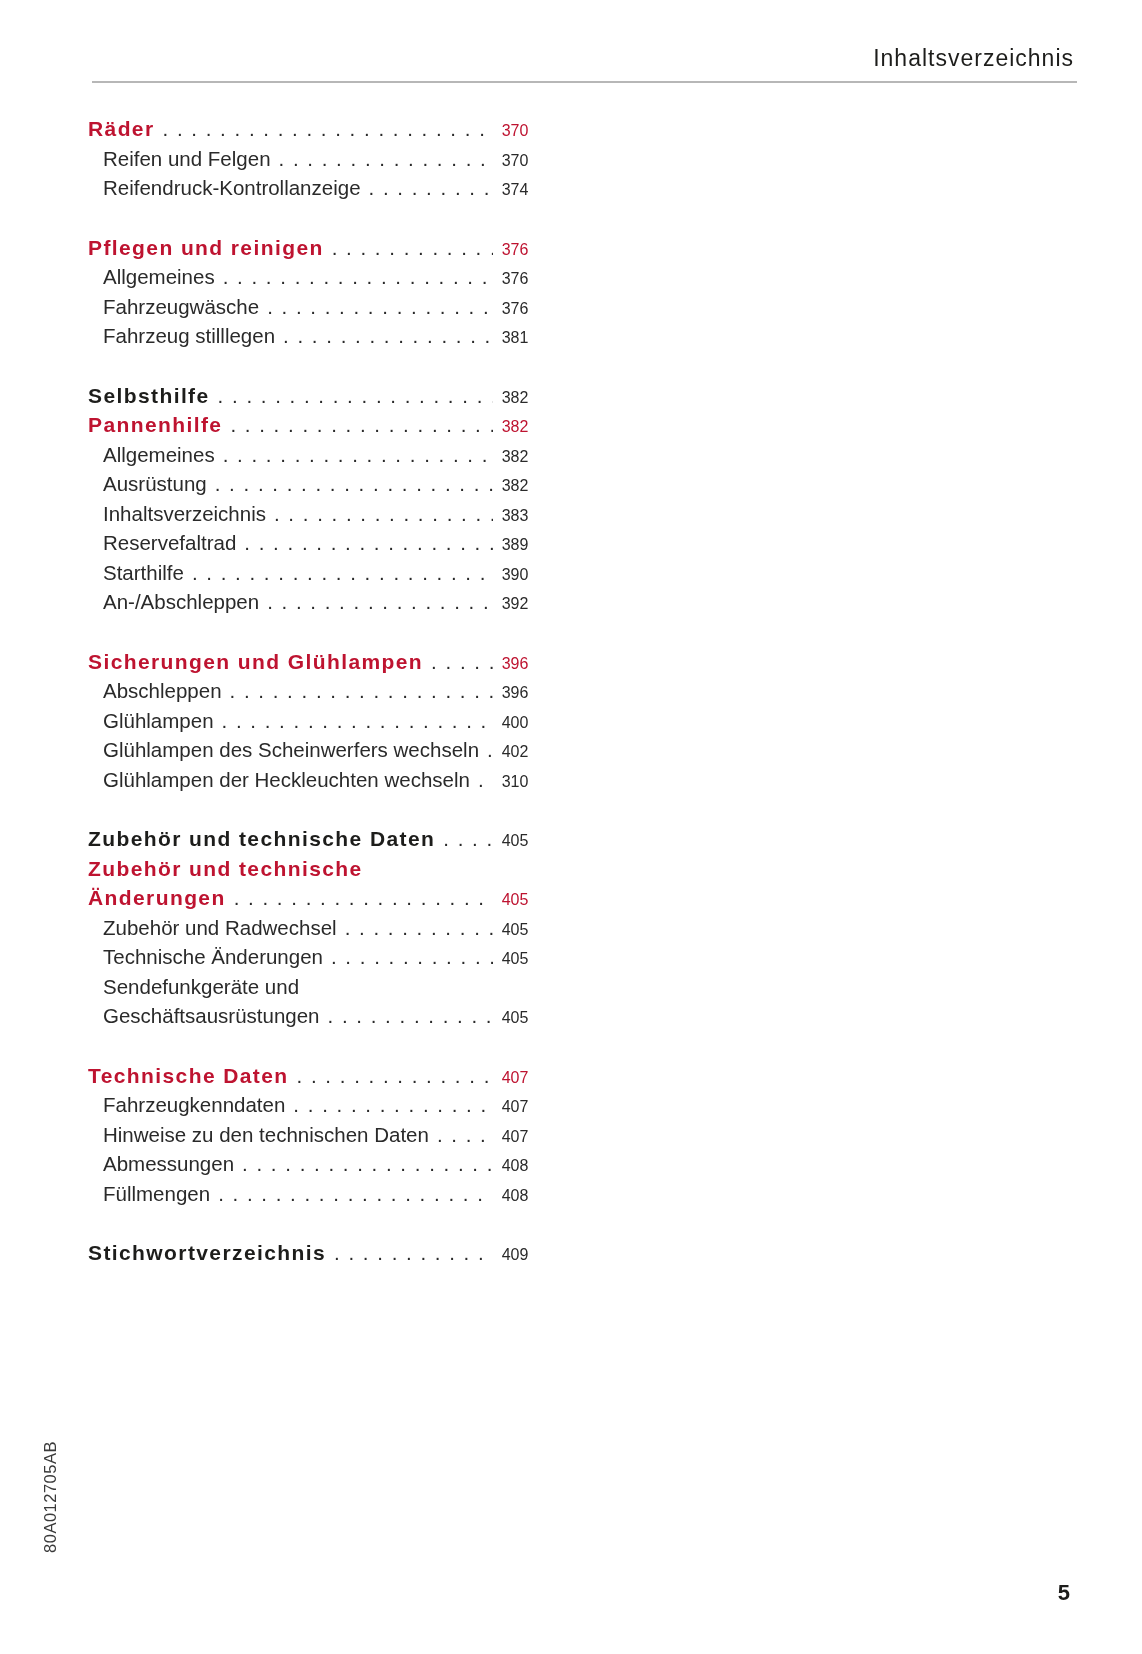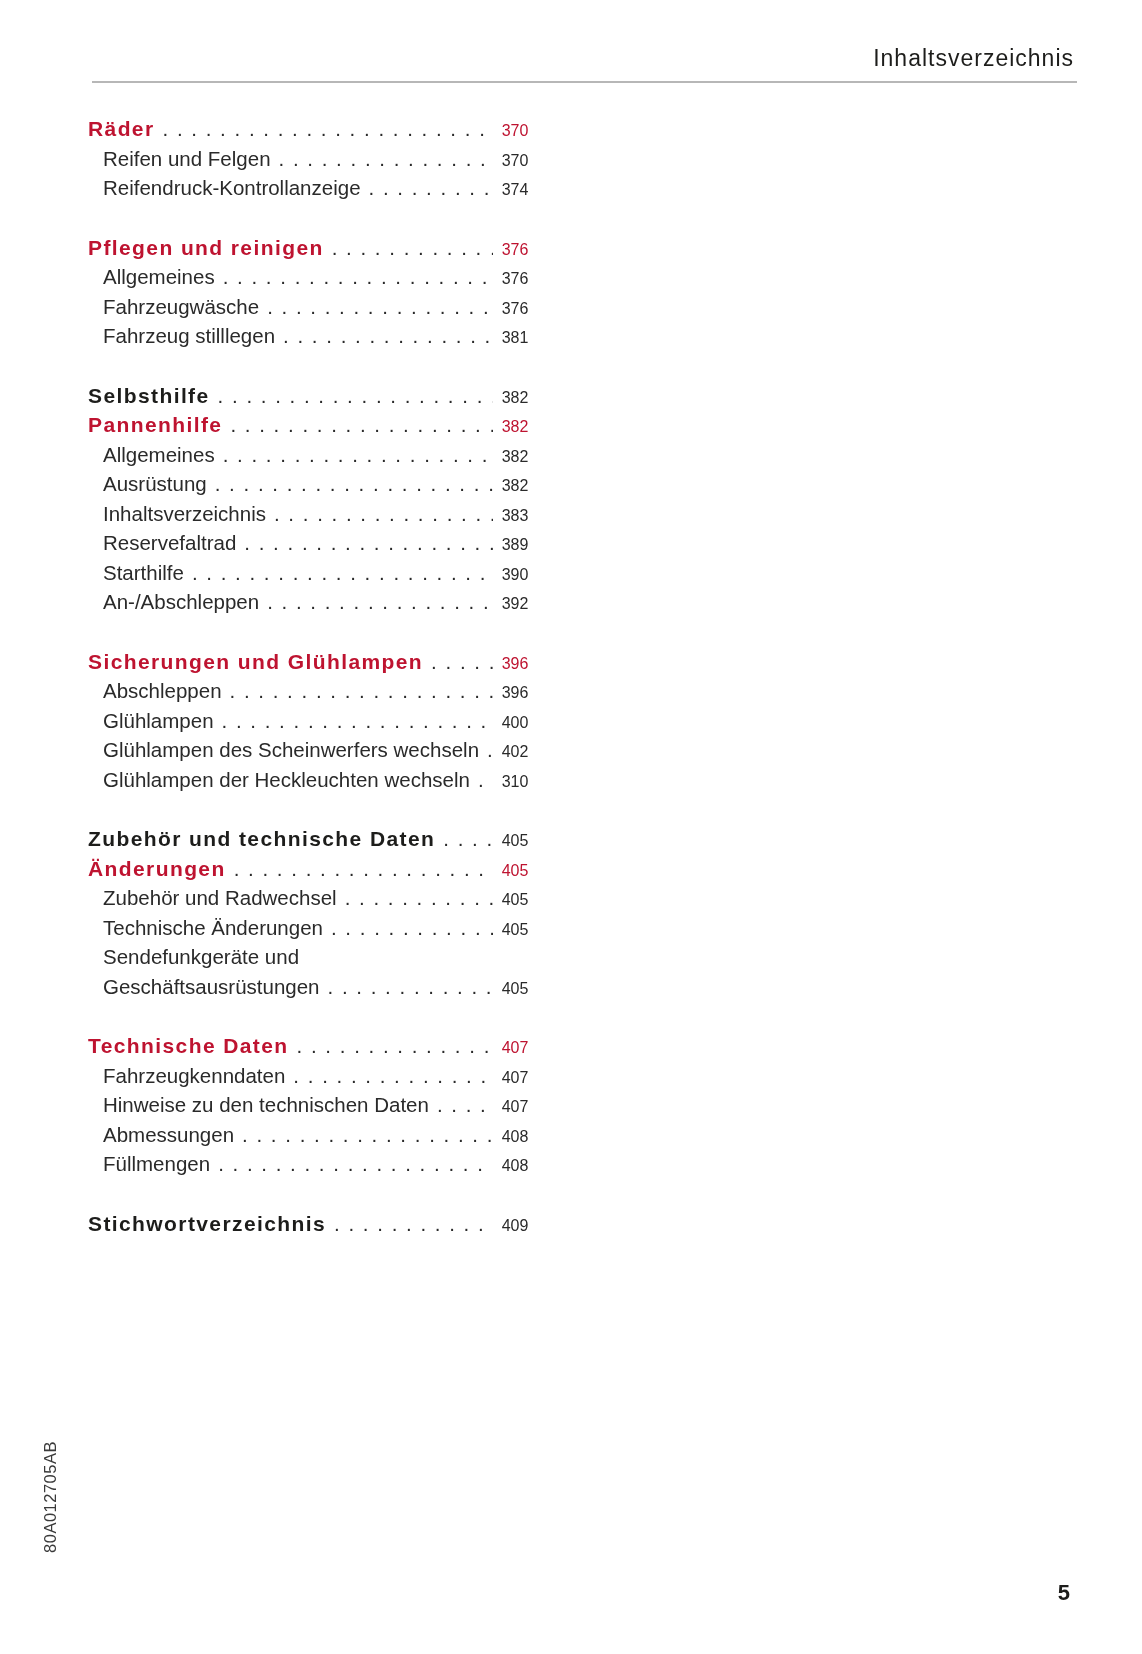--- a/index.html
+++ b/index.html
@@ -217,20 +217,23 @@
         <span class="page">310</span>
       </div>
     </div>
     <div class="toc-group">
       <div class="toc-row style-chapter-black">
         <span class="label">Zubehör und technische Daten</span>
         <span class="dots"></span>
         <span class="page">405</span>
       </div>
       <div class="toc-row style-chapter-red">
+        <span class="label">Zubehör und technische</span>
+      </div>
+      <div class="toc-row style-chapter-red">
         <span class="label">Änderungen</span>
         <span class="dots"></span>
         <span class="page">405</span>
       </div>
       <div class="toc-row style-item">
         <span class="label">Zubehör und Radwechsel</span>
         <span class="dots"></span>
         <span class="page">405</span>
       </div>
       <div class="toc-row style-item">

